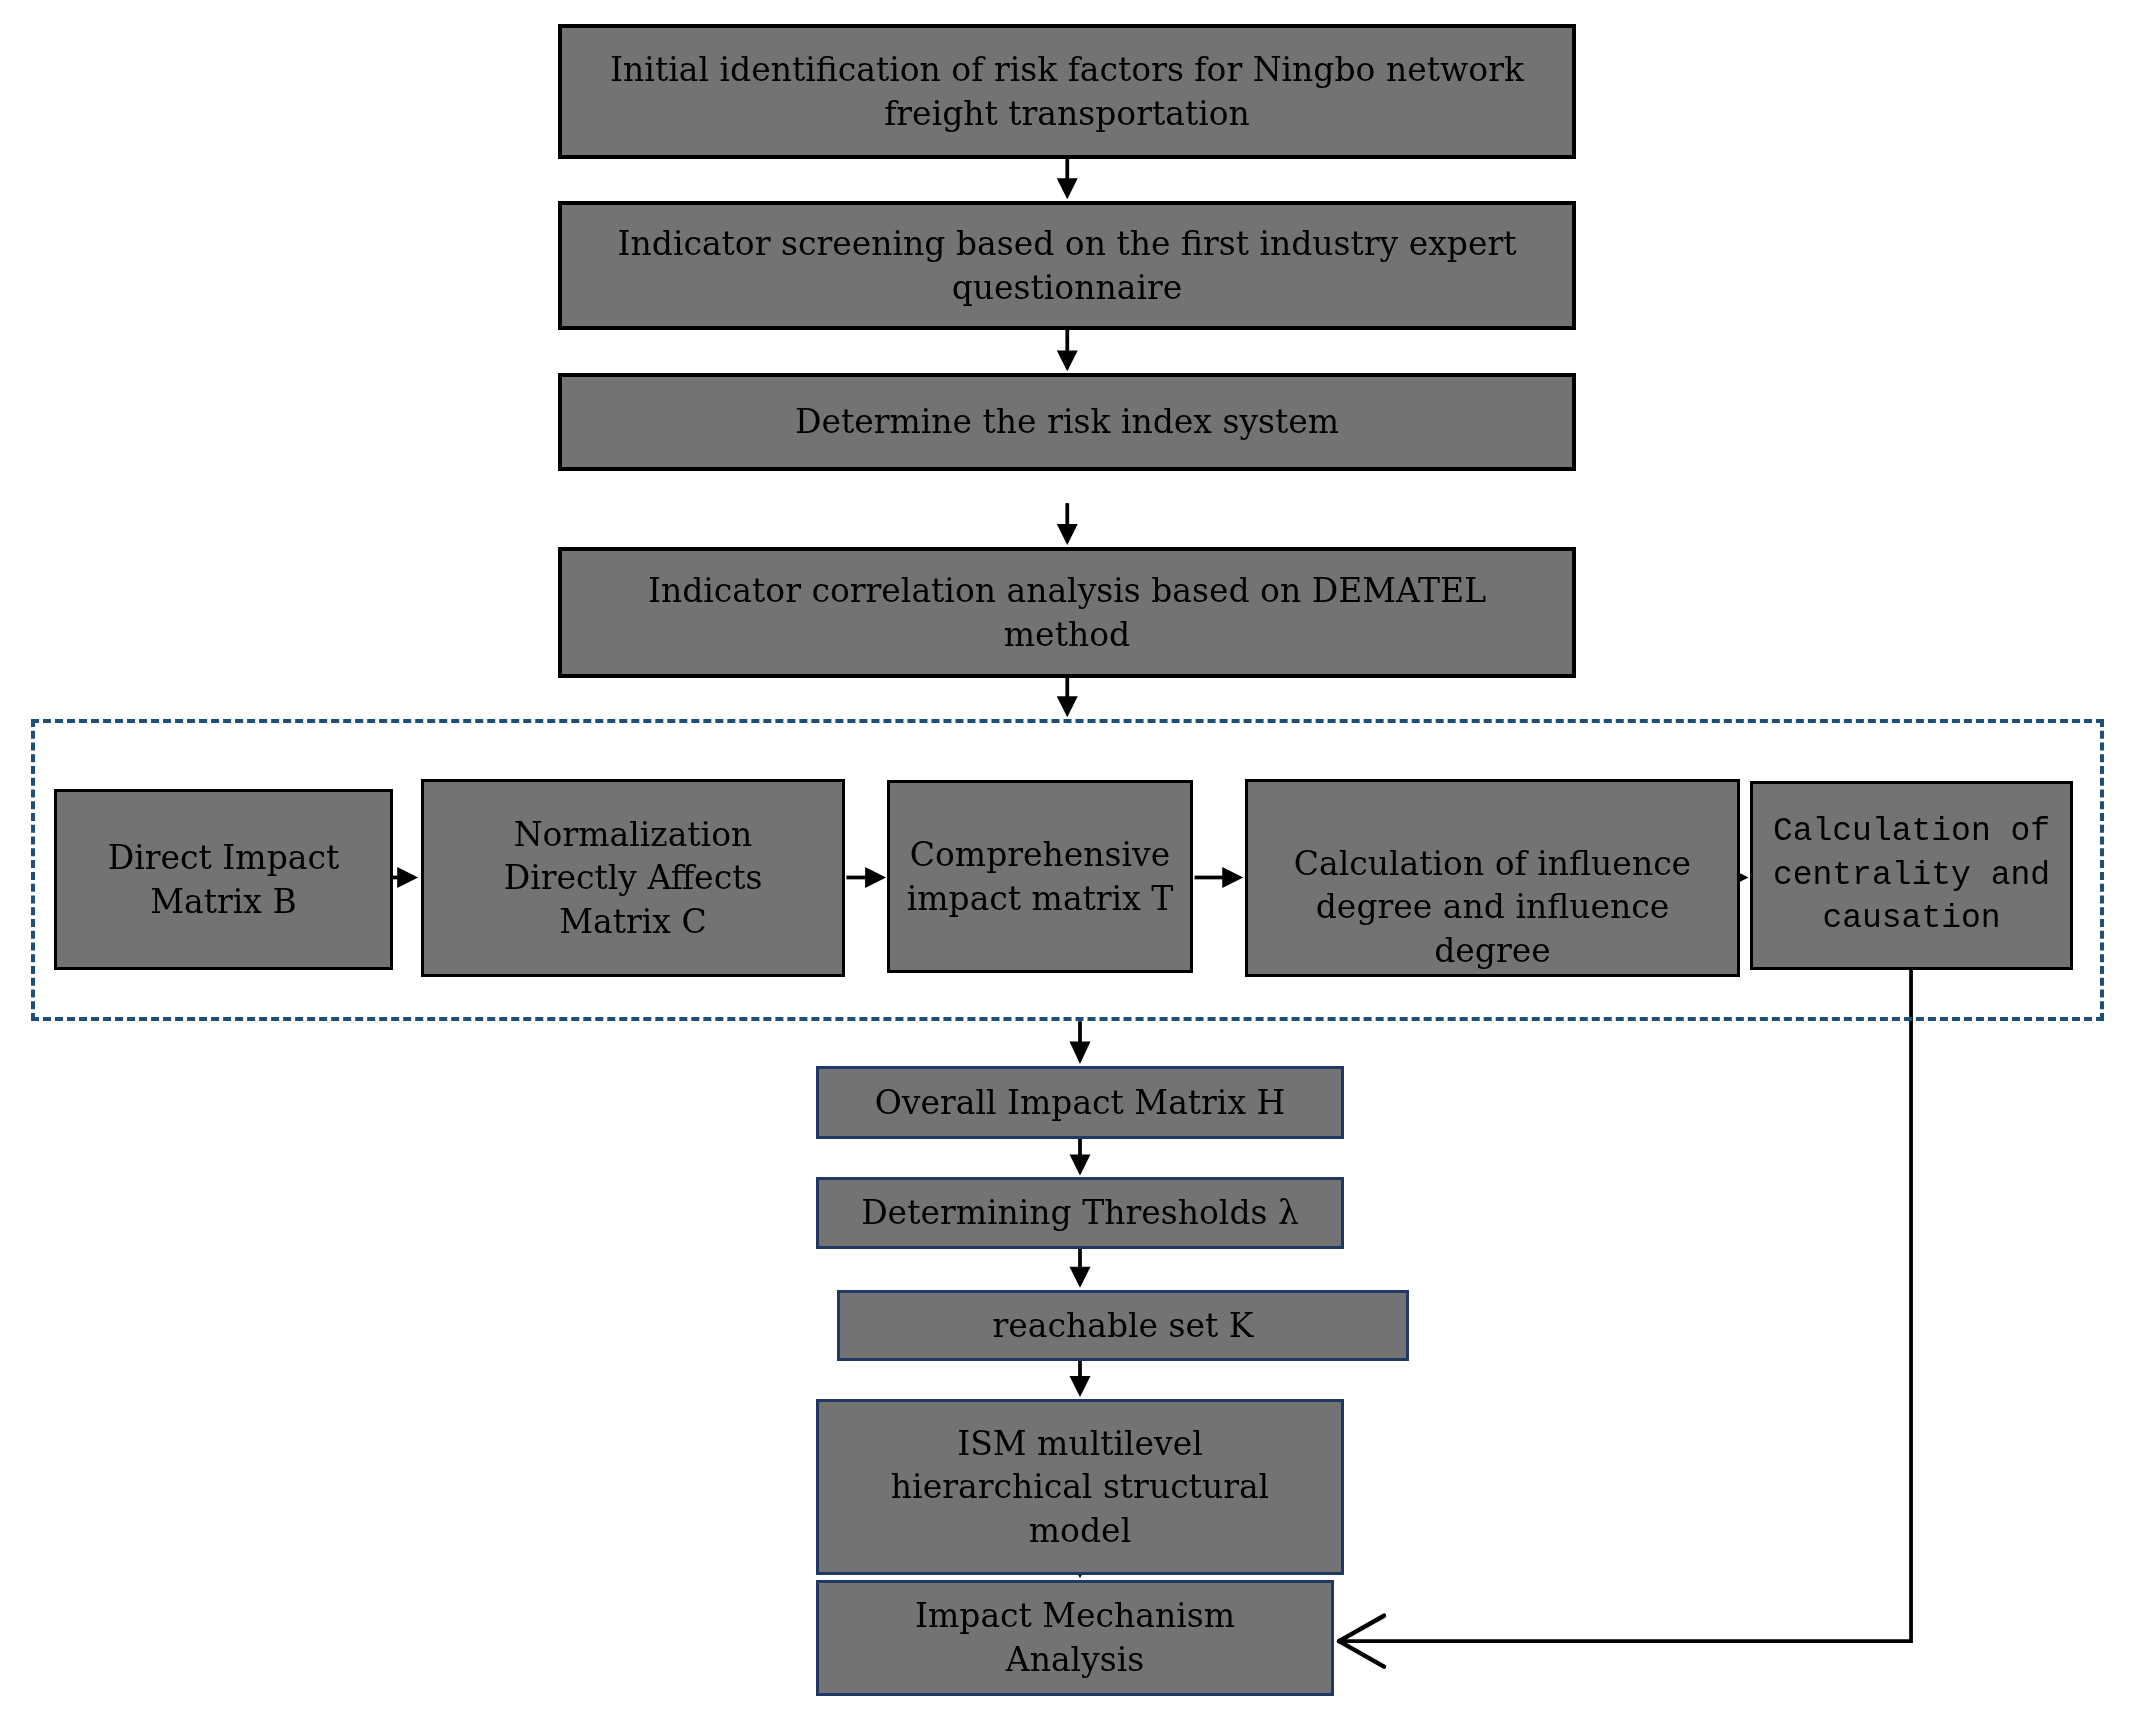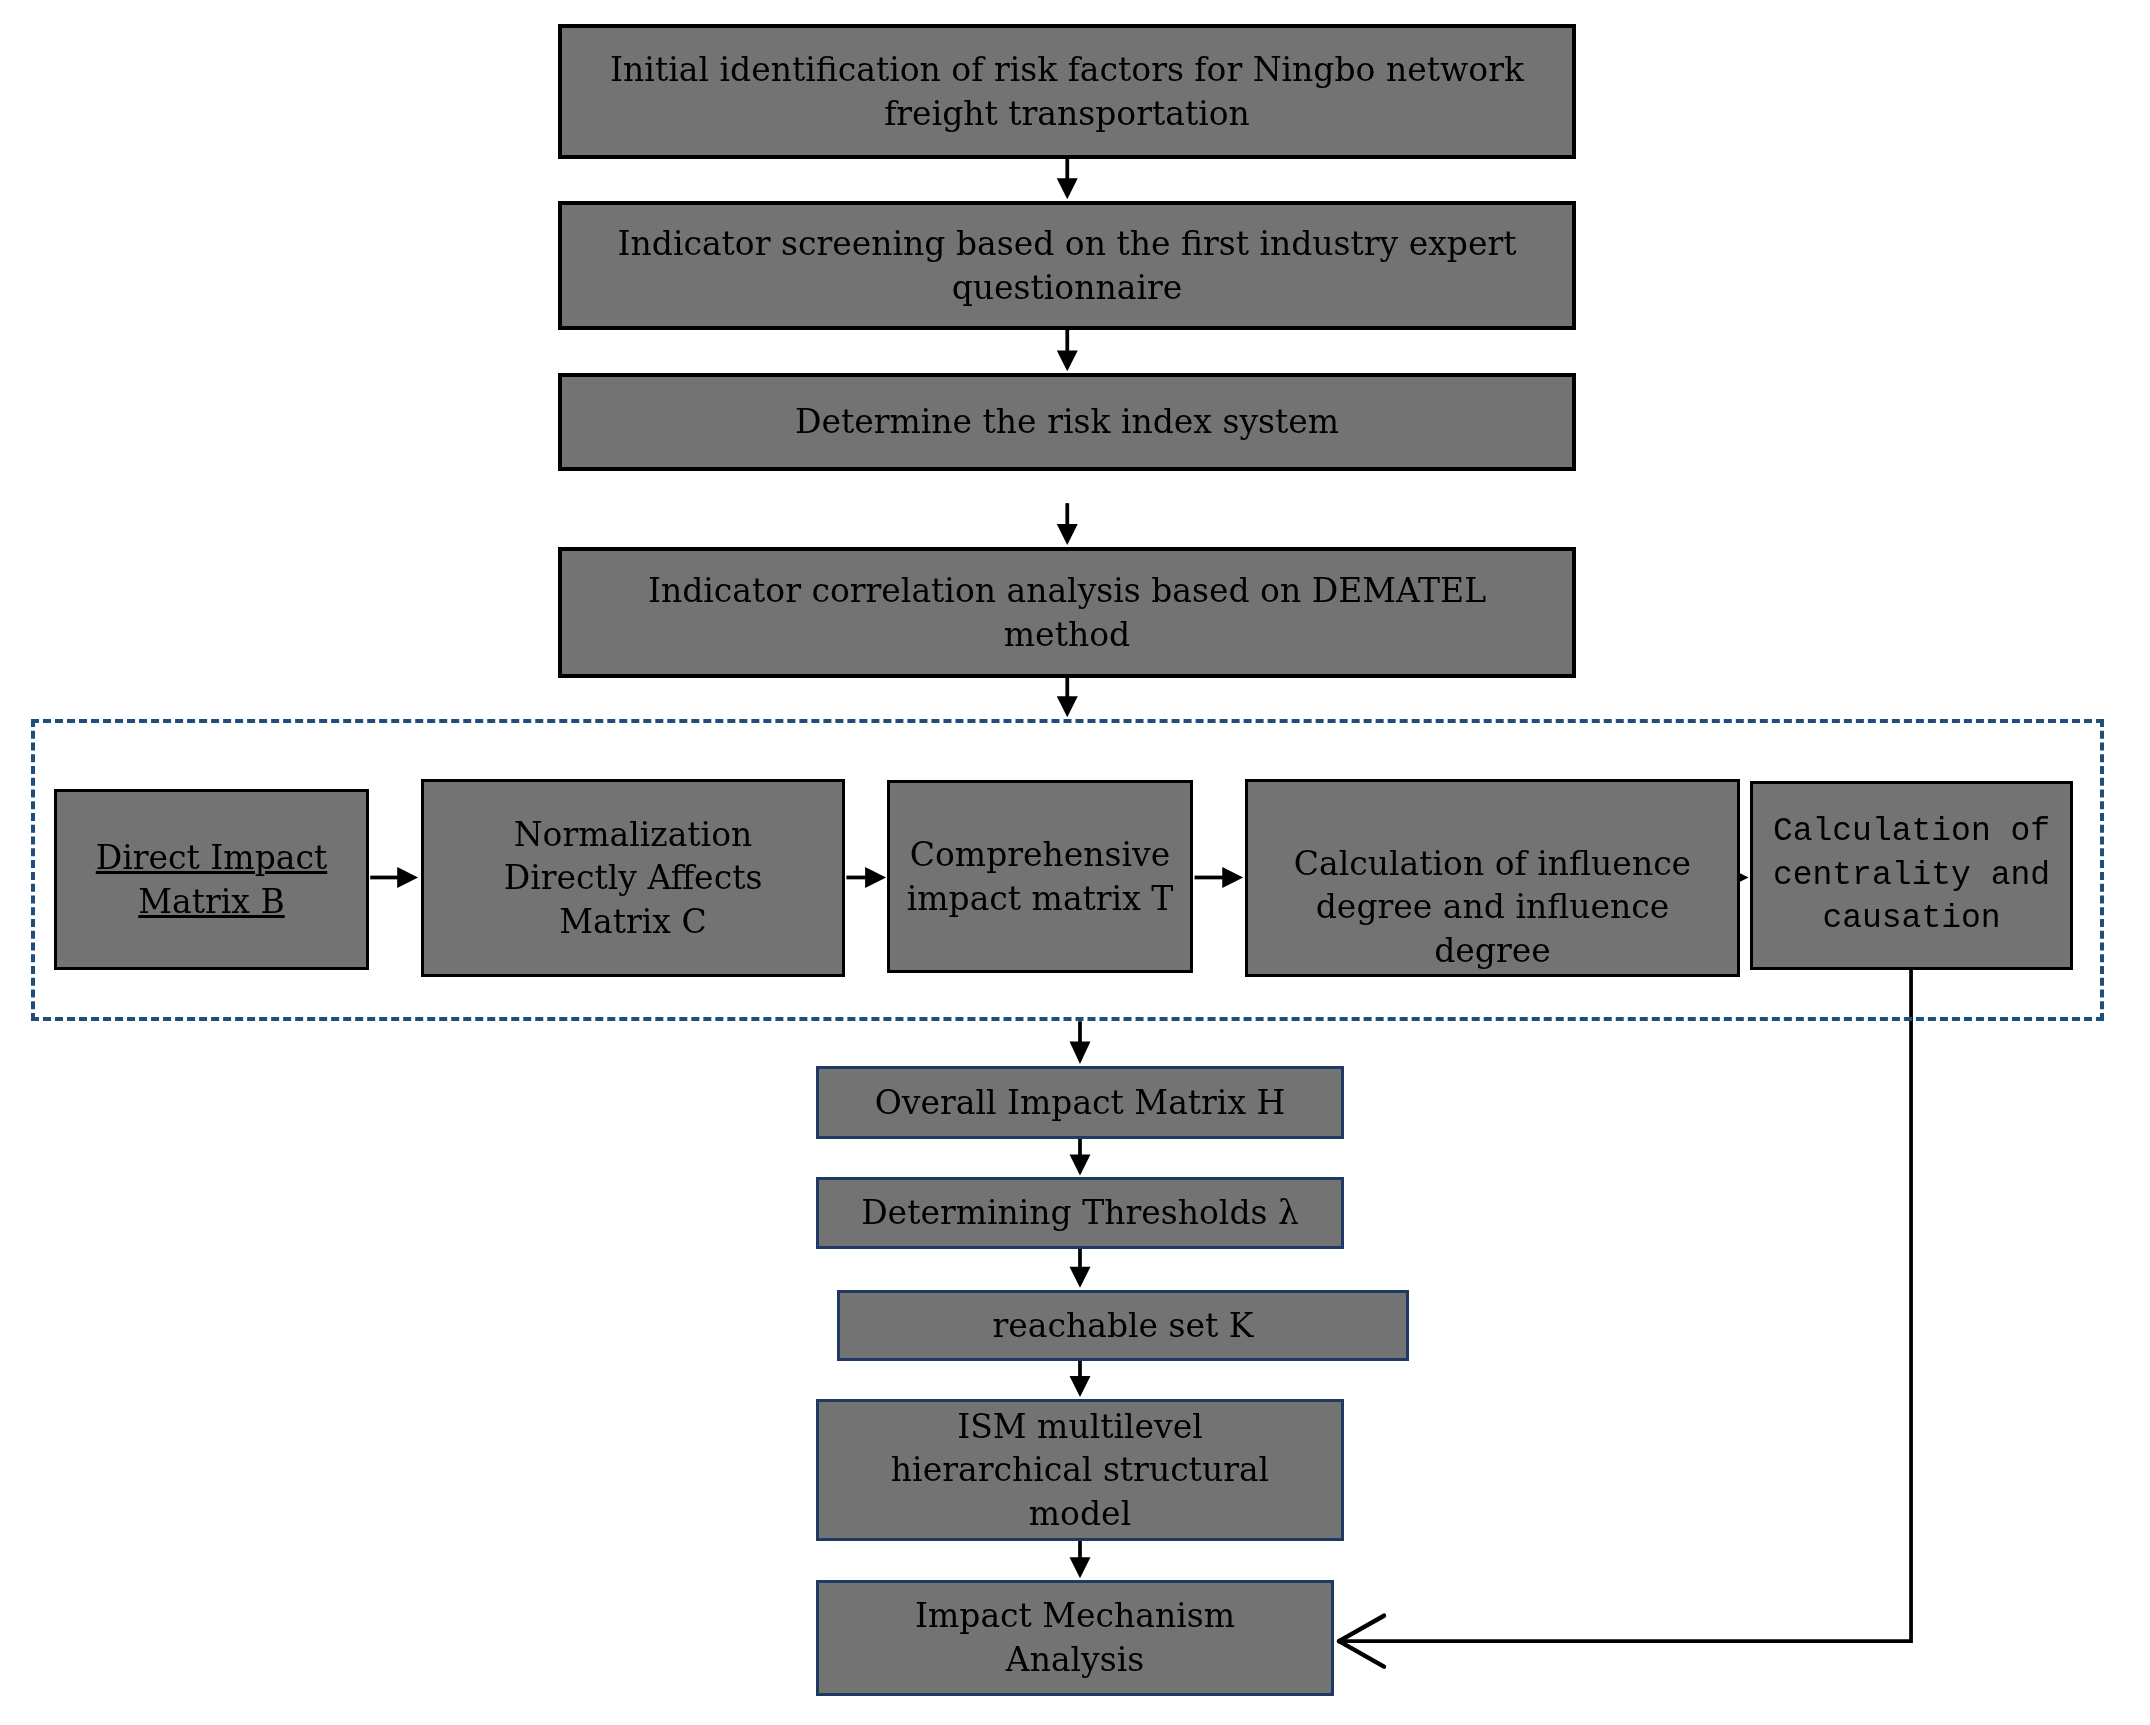--- a/index.html
+++ b/index.html
@@ -122,21 +122,21 @@
   <div class="box box-black" style="left:558px;top:373px;width:1018px;height:98px;">
     <span>Determine the risk index system</span>
   </div>
   <div class="box box-black" style="left:558px;top:547px;width:1018px;height:131px;">
     <span>Indicator correlation analysis based on DEMATEL
 method</span>
   </div>
 
   <div class="dashed-group" style="left:31px;top:719px;width:2073px;height:302px;"></div>
 
-  <div class="box box-black-thin" style="left:54px;top:789px;width:315px;height:181px;text-decoration:underline;">
+  <div class="box box-black-thin" style="left:54px;top:789px;width:339px;height:181px;">
     <span>Direct Impact
 Matrix B</span>
   </div>
   <div class="box box-black-thin" style="left:421px;top:779px;width:424px;height:198px;">
     <span>Normalization
 Directly Affects
 Matrix C</span>
   </div>
   <div class="box box-black-thin" style="left:887px;top:780px;width:306px;height:193px;">
     <span>Comprehensive
@@ -155,21 +155,21 @@
 
   <div class="box box-navy" style="left:816px;top:1066px;width:528px;height:73px;">
     <span>Overall Impact Matrix H</span>
   </div>
   <div class="box box-navy" style="left:816px;top:1177px;width:528px;height:72px;">
     <span>Determining Thresholds λ</span>
   </div>
   <div class="box box-navy" style="left:816px;top:1290px;width:572px;height:71px;margin-left:21px;">
     <span>reachable set K</span>
   </div>
-  <div class="box box-navy" style="left:816px;top:1399px;width:528px;height:142px;">
+  <div class="box box-navy" style="left:816px;top:1399px;width:528px;height:176px;">
     <span>ISM multilevel
 hierarchical structural
 model</span>
   </div>
   <div class="box box-navy" style="left:816px;top:1580px;width:518px;height:116px;">
     <span>Impact Mechanism
 Analysis</span>
   </div>
 
 </div>

